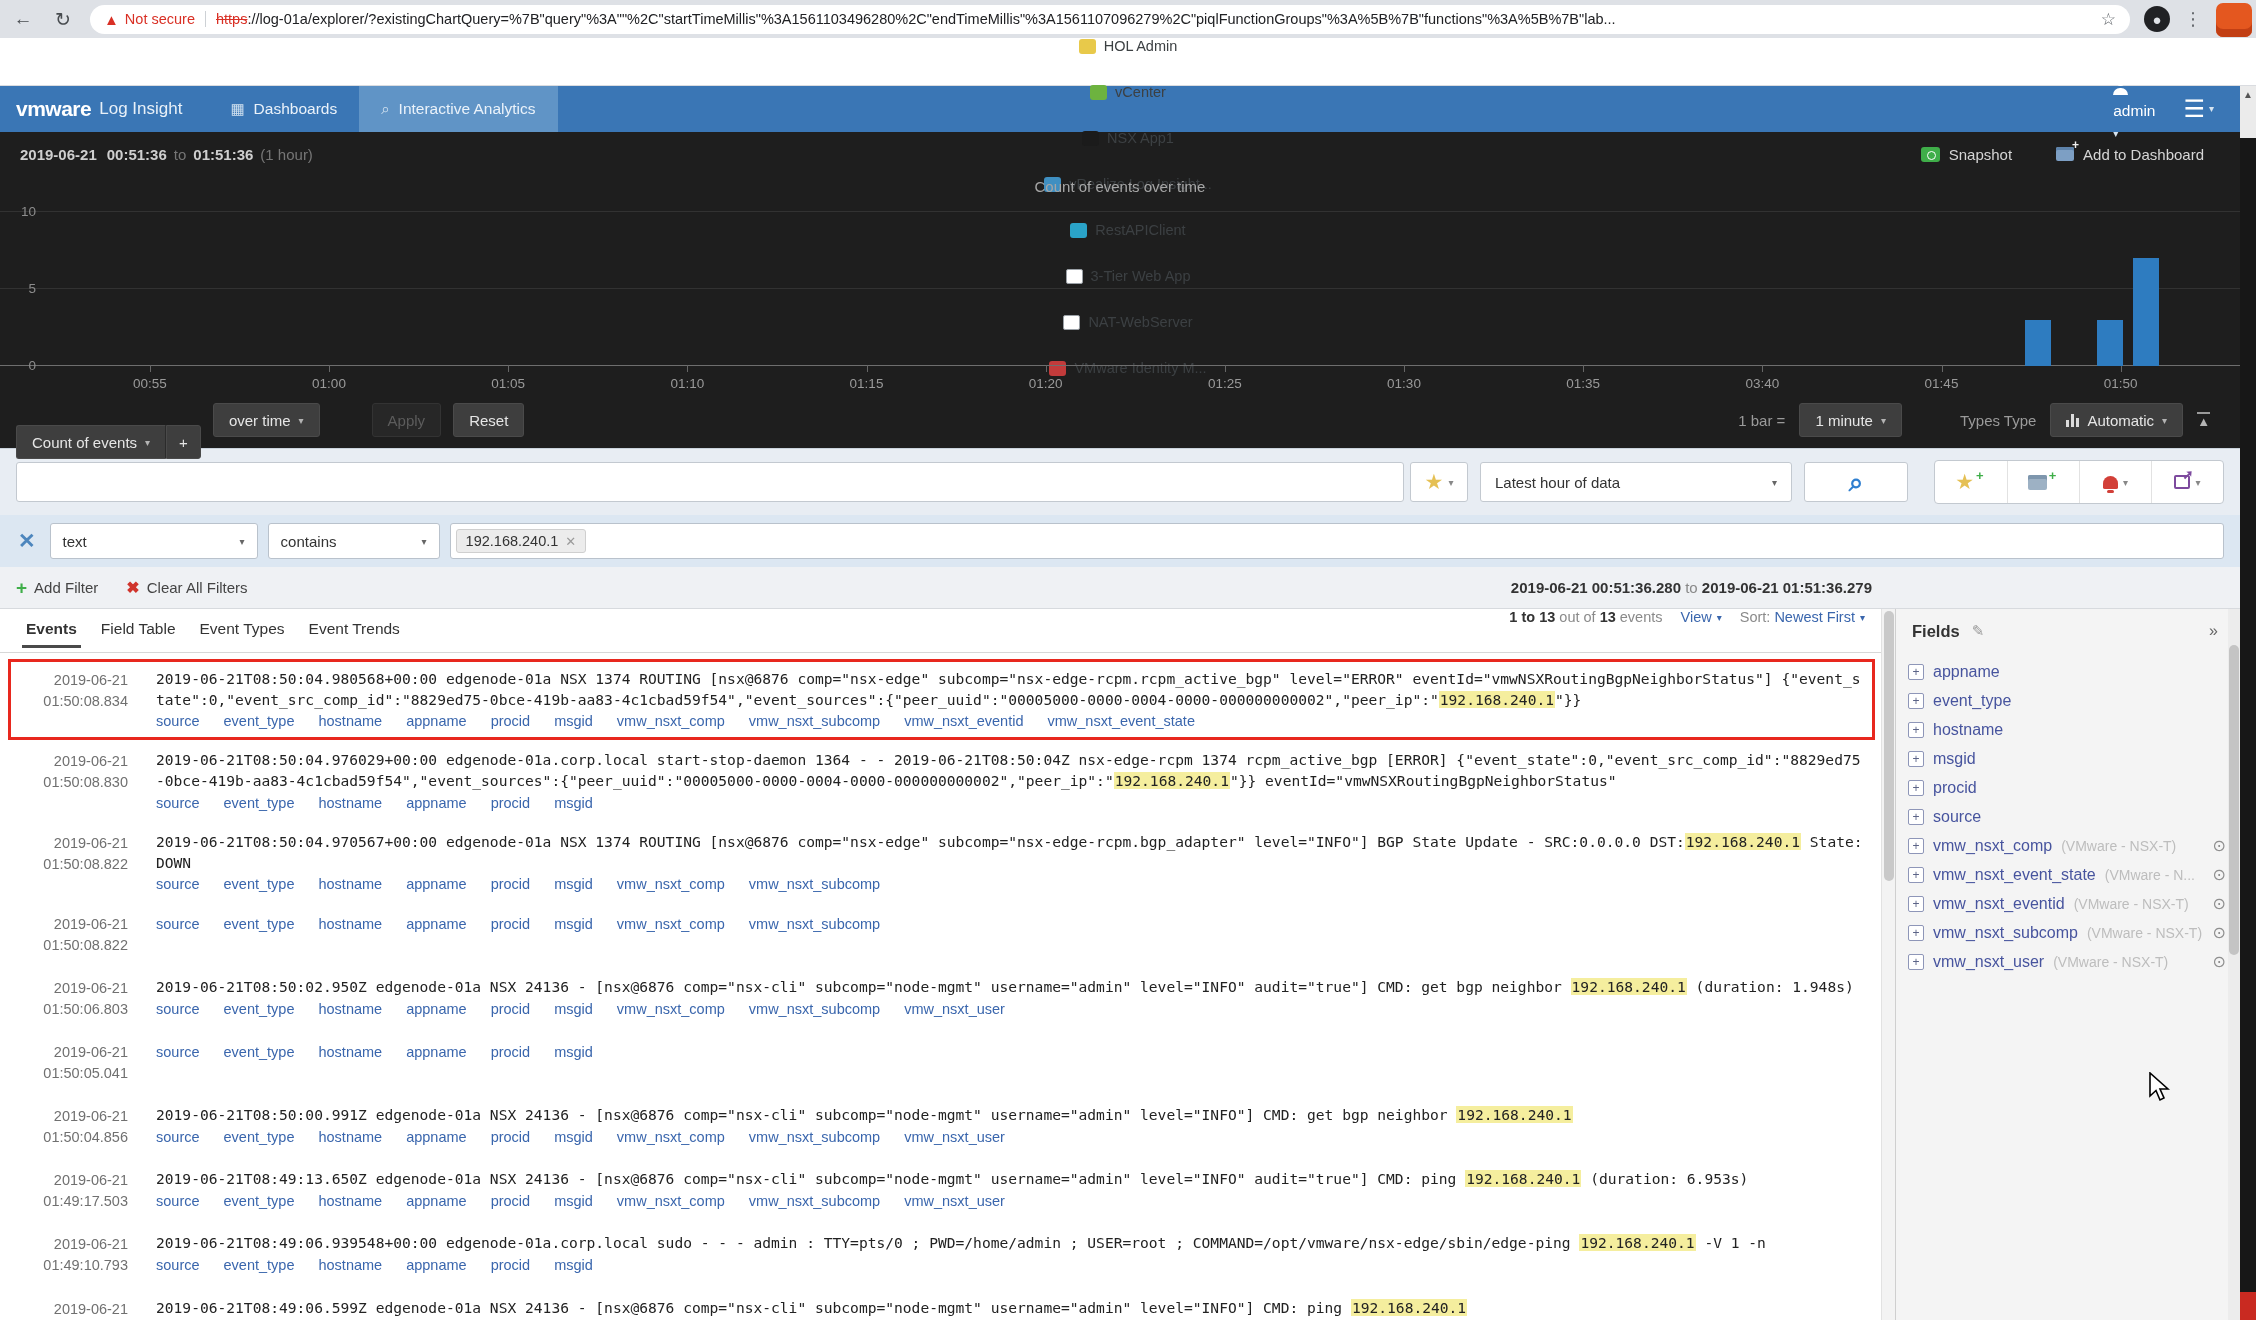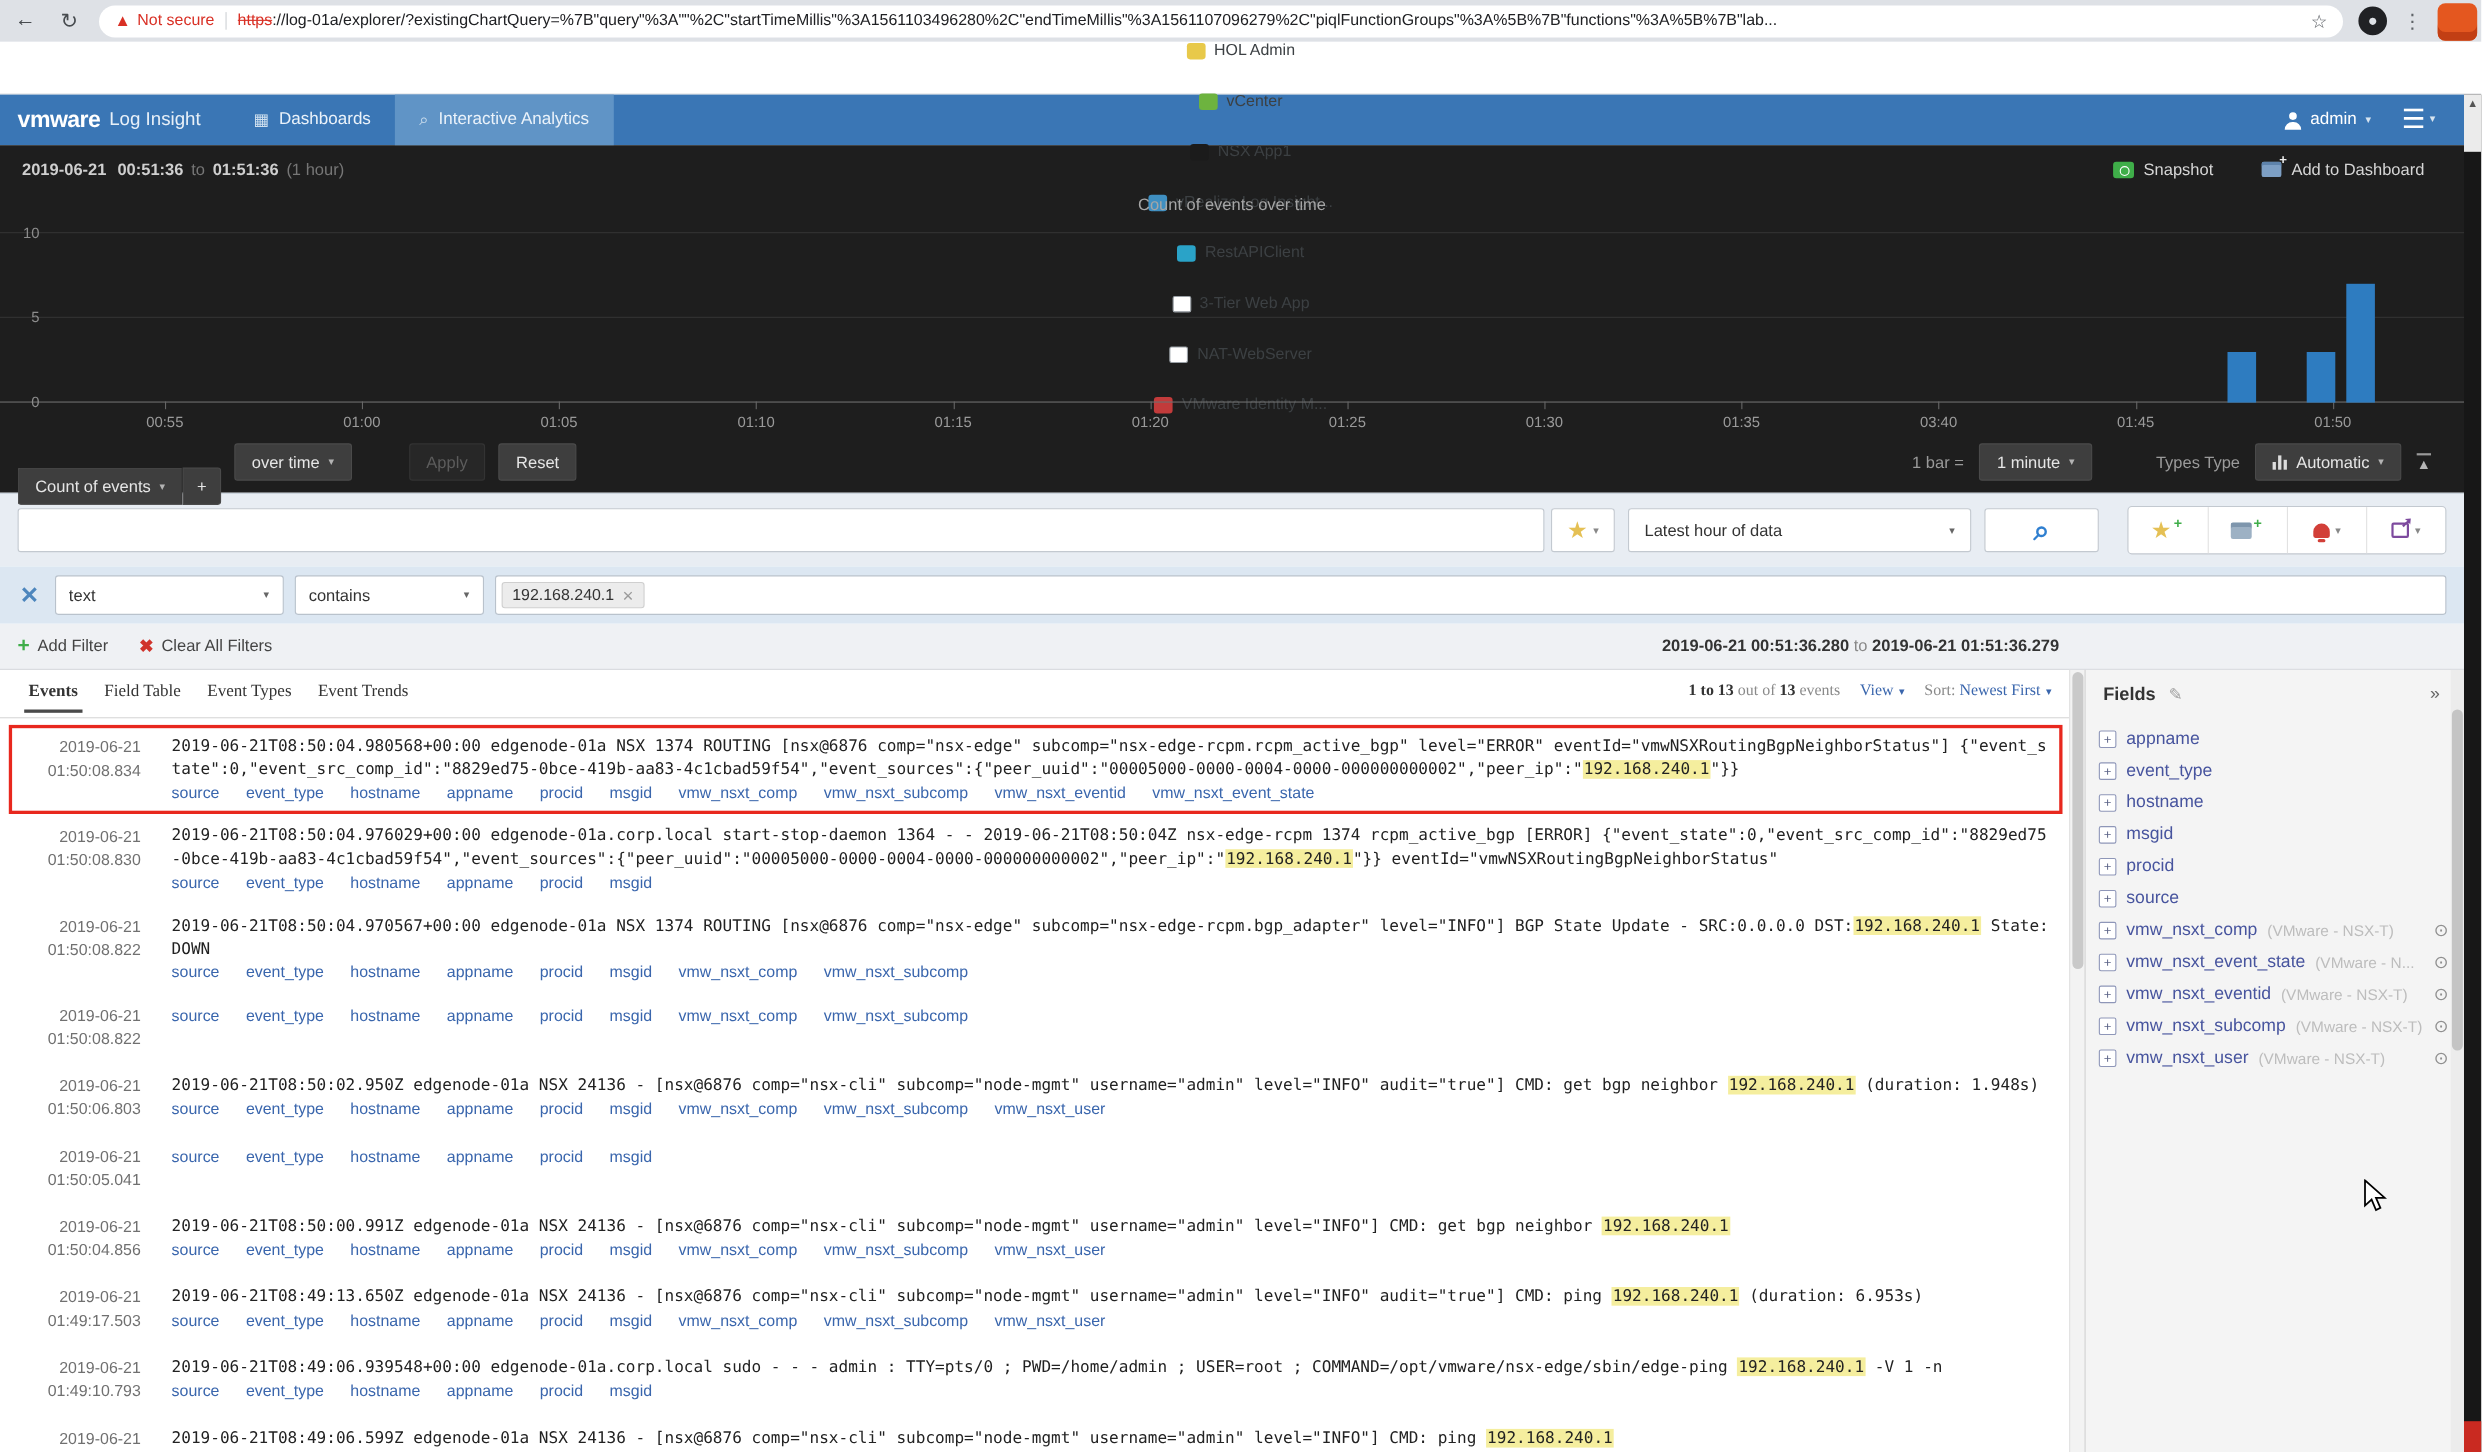--- a/index.html
+++ b/index.html
@@ -29,21 +29,21 @@
   .app { width:2240px; }
   .app-header { height:46px; background:#3a76b5; display:flex; align-items:stretch; color:#fff; }
   .brand { display:flex; align-items:center; padding:0 26px 0 16px; }
   .brand-bold { font-size:21px; font-weight:bold; letter-spacing:-0.5px; }
   .brand-rest { font-size:17px; font-weight:normal; color:#e8f0f8; margin-left:8px; }
   .topnav { display:flex; }
   .topnav-item { display:flex; align-items:center; gap:9px; padding:0 22px; font-size:15.5px; color:#eaf2fa; }
   .topnav-item.active { background:#6094c6; }
   .topnav-ic { font-size:15px; color:#cfe0ef; }
   .header-right { margin-left:auto; display:flex; align-items:center; gap:28px; padding-right:26px; }
-  .user-chip { display:flex; align-items:center; gap:8px; font-size:15.5px; }
+  .user-chip { display:flex; gap:8px; font-size:15.5px;flex-direction:column; }
   .person-ic { width:15px; height:15px; position:relative; }
   .person-ic::before { content:""; position:absolute; left:4px; top:0; width:7px; height:7px; border-radius:50%; background:#fff; }
   .person-ic::after { content:""; position:absolute; left:0; bottom:-1px; width:15px; height:7px; border-radius:7px 7px 0 0; background:#fff; }
   .caret { font-size:10px; color:#d7e4f0; }
   .burger { font-size:24px; line-height:1; color:#fff; display:flex; align-items:center; gap:4px; }
 
   
   .dark { background:#1e1e1e; }
   .time-row { height:44px; display:flex; align-items:center; padding:0 20px; font-size:15px; }
   .t-strong { color:#cfcfcf; font-weight:bold; }
@@ -108,21 +108,21 @@
   .addfilter-row { background:#eff1f4; height:42px; display:flex; align-items:center; padding:0 16px; gap:28px; border-bottom:1px solid #d7dade; }
   .af-link { display:flex; align-items:center; gap:7px; font-size:15px; color:#444; }
   .plus-green { color:#3fae49; font-size:19px; font-weight:bold; }
   .x-red { color:#d0342c; font-size:16px; font-weight:bold; }
   .af-times { margin-left:auto; margin-right:352px; font-size:15px; color:#888; }
   .af-times b { color:#333; }
 
   
   .results { display:flex; height:722px; }
   .results-main { width:1881px; display:flex; flex-direction:column; }
-  .tabs-row { height:44px; border-bottom:1px solid #d7d7d7; display:flex; align-items:center; padding:0 4px 4px 14px;font-family:Liberation Serif, serif; }
+  .tabs-row { height:44px; border-bottom:1px solid #d7d7d7; display:flex; align-items:flex-start; padding:0 4px 4px 14px; }
   .tab { font-size:15.5px; color:#333; padding:0 12px; height:100%; display:flex; align-items:center; position:relative; }
   .tab.active { font-weight:bold; }
   .tab.active::after { content:""; position:absolute; left:8px; right:8px; bottom:0; height:3px; background:#4a4a4a; }
   .tabs-right { margin-left:auto; display:flex; align-items:center; gap:18px; font-size:14.5px; padding-right:12px; }
   .count-dim { color:#8a8a8a; }
   .count-b { color:#333; font-weight:bold; }
   .blue-link { color:#3a66ad; display:flex; align-items:center; gap:5px; }
   .blue-link .caret { color:#3a66ad; }
   .sort-lab { color:#8a8a8a; }
   .events { flex:1; overflow:hidden; padding:6px 6px 0 8px; }

